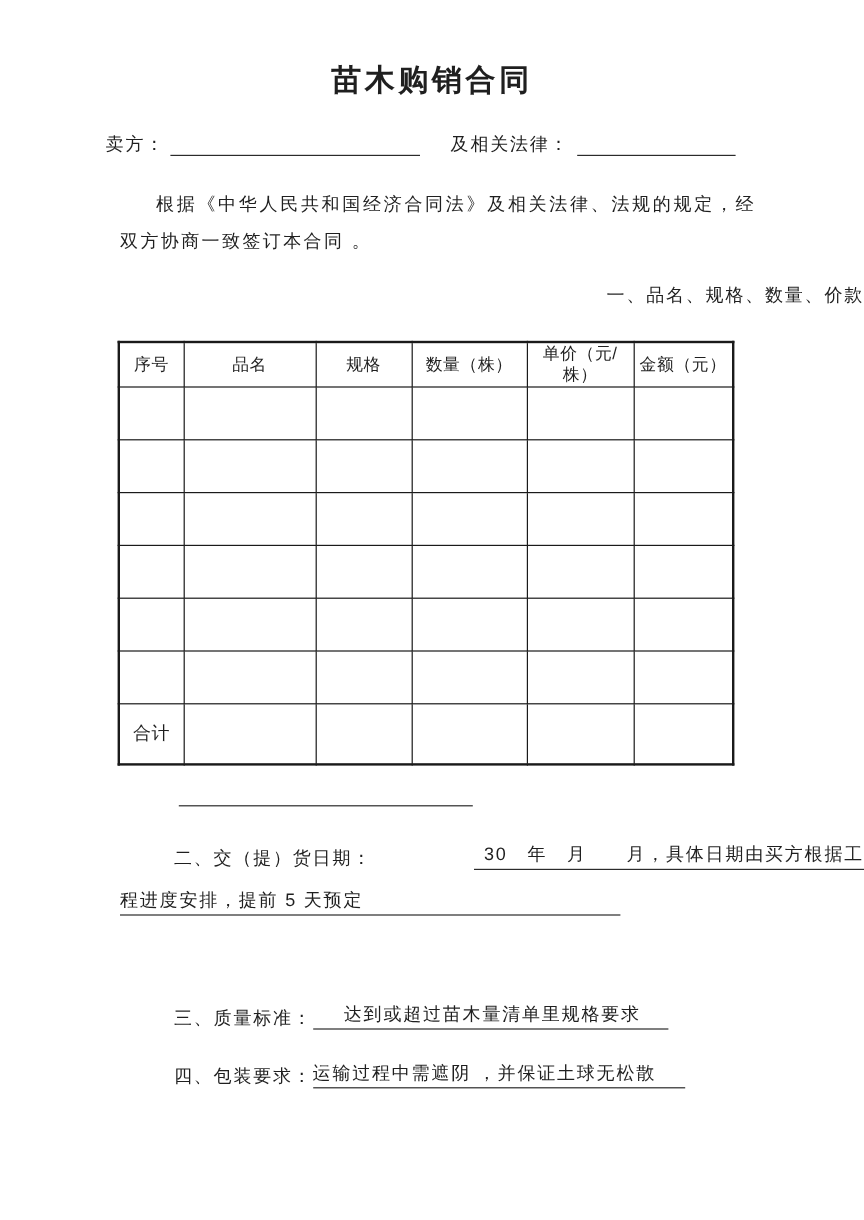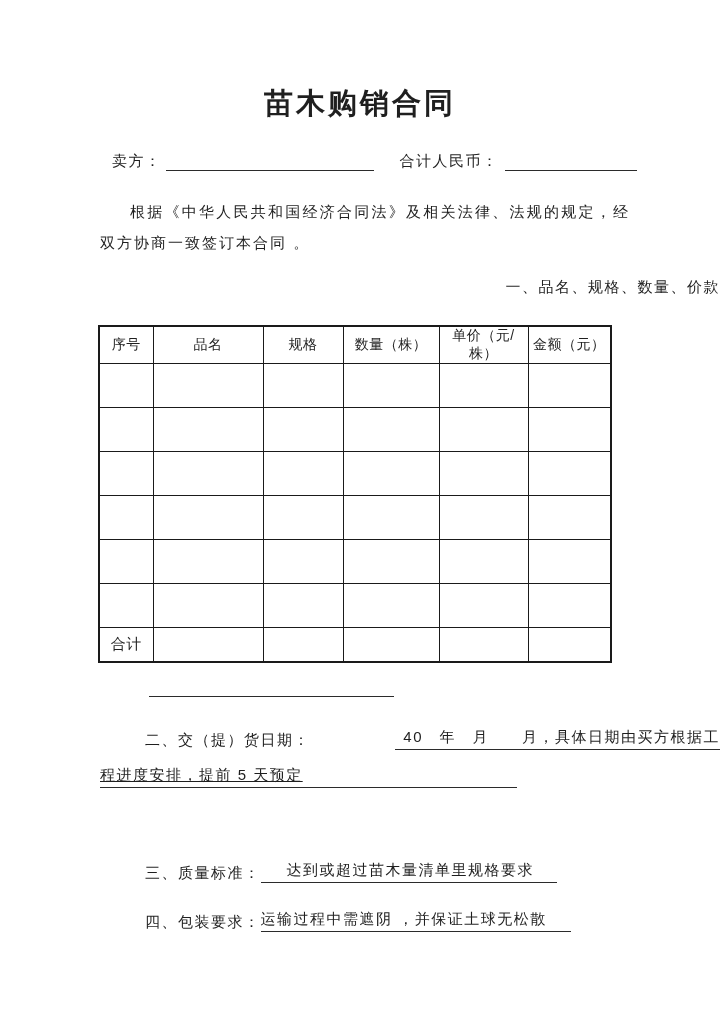--- a/index.html
+++ b/index.html
@@ -9,32 +9,32 @@
     width:720px;
     height:1017px;
     margin:0 auto;
     background:#ffffff;
     color:#1f1f1f;
     font-family:"Liberation Sans","DejaVu Sans",sans-serif;
     font-size:15px;
     overflow:hidden;
   }
   .doc-title {
-    padding-top:84px;
+    padding-top:50px;
     text-align:center;
     font-family:"Liberation Serif","DejaVu Serif",serif;
-    font-size:29px;
+    font-size:25px;
     font-weight:bold;
     letter-spacing:3px;
   }
   
   .form-row {
     display:flex;
     align-items:flex-end;
-    margin-left:112px;
+    margin-left:88px;
     height:20px;
   }
   .form-row.row-1 { margin-top:27px; }
   .form-row.row-2 { margin-top:32px; }
   .fr-label { letter-spacing:1.5px; white-space:nowrap; }
   .blank {
     display:inline-block;
     border-bottom:1px solid #2b2b2b;
     height:19px;
     vertical-align:bottom;
@@ -66,21 +66,21 @@
   .goods-table td {
     border:1px solid #1a1a1a;
     text-align:center;
     vertical-align:middle;
     font-size:14px;
     letter-spacing:0.5px;
     padding:0;
   }
   .goods-table tr.hdr td { height:30px; }
   .goods-table tr.body td { height:44px; }
-  .goods-table tr.total td { height:34px; font-size:15px; }
+  .goods-table tr.total td { height:50px; font-size:15px; }
   
   .total-words {
     display:flex;
     align-items:flex-end;
     margin:14px 0 0 145px;
     height:20px;
   }
   .total-words .blank { width:245px; margin-left:4px; }
   
   .clause {
@@ -92,39 +92,39 @@
   .clause-label { white-space:nowrap; }
   .ul-text {
     display:inline-block;
     border-bottom:1px solid #2b2b2b;
     padding-bottom:2px;
     white-space:nowrap;
     letter-spacing:1.5px;
   }
   .clause-2 { margin-top:31px;justify-content:space-between; }
   .clause-2 .ul-text { min-width:318px; padding-left:8px; }
-  .clause-2-cont { margin-left:100px; margin-top:16px;text-decoration:underline; }
+  .clause-2-cont { margin-left:100px; margin-top:16px; }
   .clause-2-cont .ul-text { min-width:417px; }
   .clause-3 { margin-top:30px; }
   .clause-3 .ul-text { min-width:296px; padding-left:26px;margin-top:43px; }
   .clause-4 { margin-top:27px; }
   .clause-4 .ul-text { min-width:310px; }
 </style>
 </head>
 <body>
 
 <div class="page">
 
   <div class="doc-title">苗木购销合同</div>
 
   <div class="form-row row-1">
     <span class="fr-label">卖方：</span>
     <span class="blank long"></span>
     <span class="fr-spacer"></span>
-    <span class="fr-label">合计人民币：</span>
+    <span class="fr-label">及相关法律：</span>
     <span class="blank short"></span>
   </div>
 
 
   <p class="preamble">根据《中华人民共和国经济合同法》及相关法律、法规的规定，经双方协商一致签订本合同 。</p>
 
   <div class="sec-heading">一、品名、规格、数量、价款</div>
 
   <table class="goods-table">
     <colgroup>
@@ -202,21 +202,21 @@
       </tr>
     </tbody>
   </table>
 
   <div class="total-words">
     <span class="blank"></span>
   </div>
 
   <div class="clause clause-2">
     <span class="clause-label">二、交（提）货日期：</span>
-    <span class="ul-text">40　年　月　　月，具体日期由买方根据工</span>
+    <span class="ul-text">30　年　月　　月，具体日期由买方根据工</span>
   </div>
   <div class="clause clause-2-cont">
     <span class="ul-text">程进度安排，提前 5 天预定</span>
   </div>
 
   <div class="clause clause-3">
     <span class="clause-label">三、质量标准：</span>
     <span class="ul-text">达到或超过苗木量清单里规格要求</span>
   </div>
 

